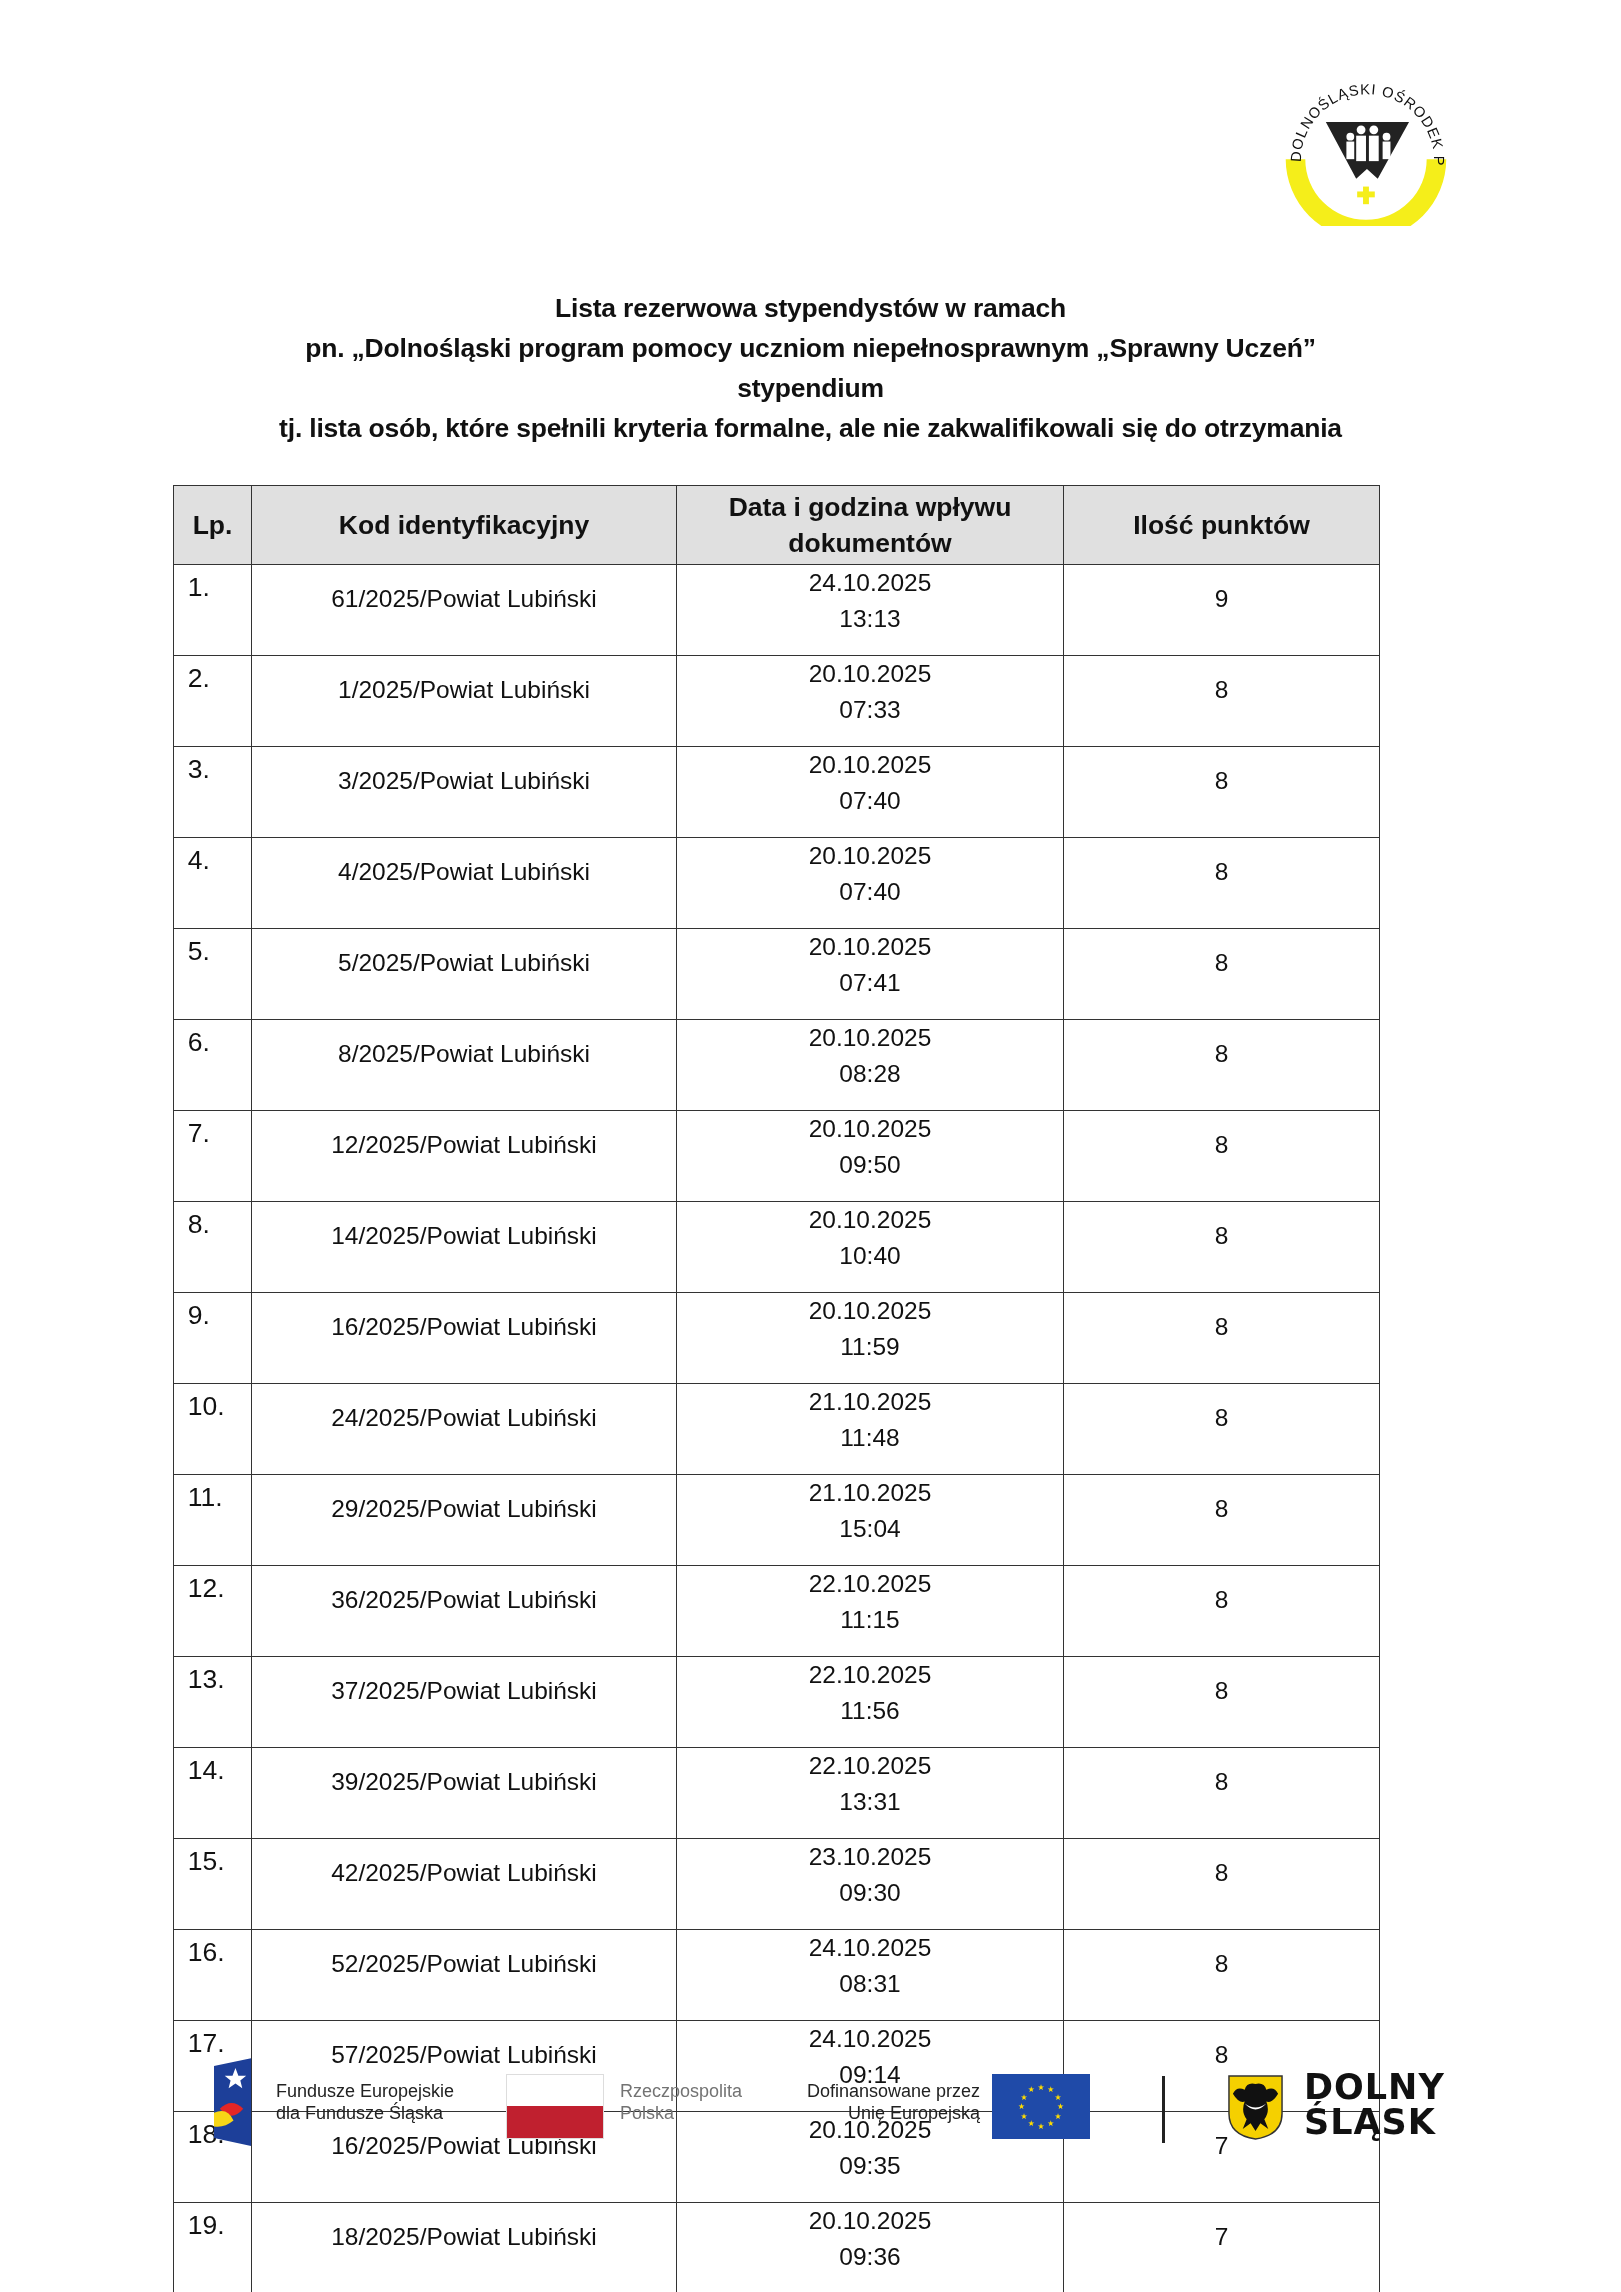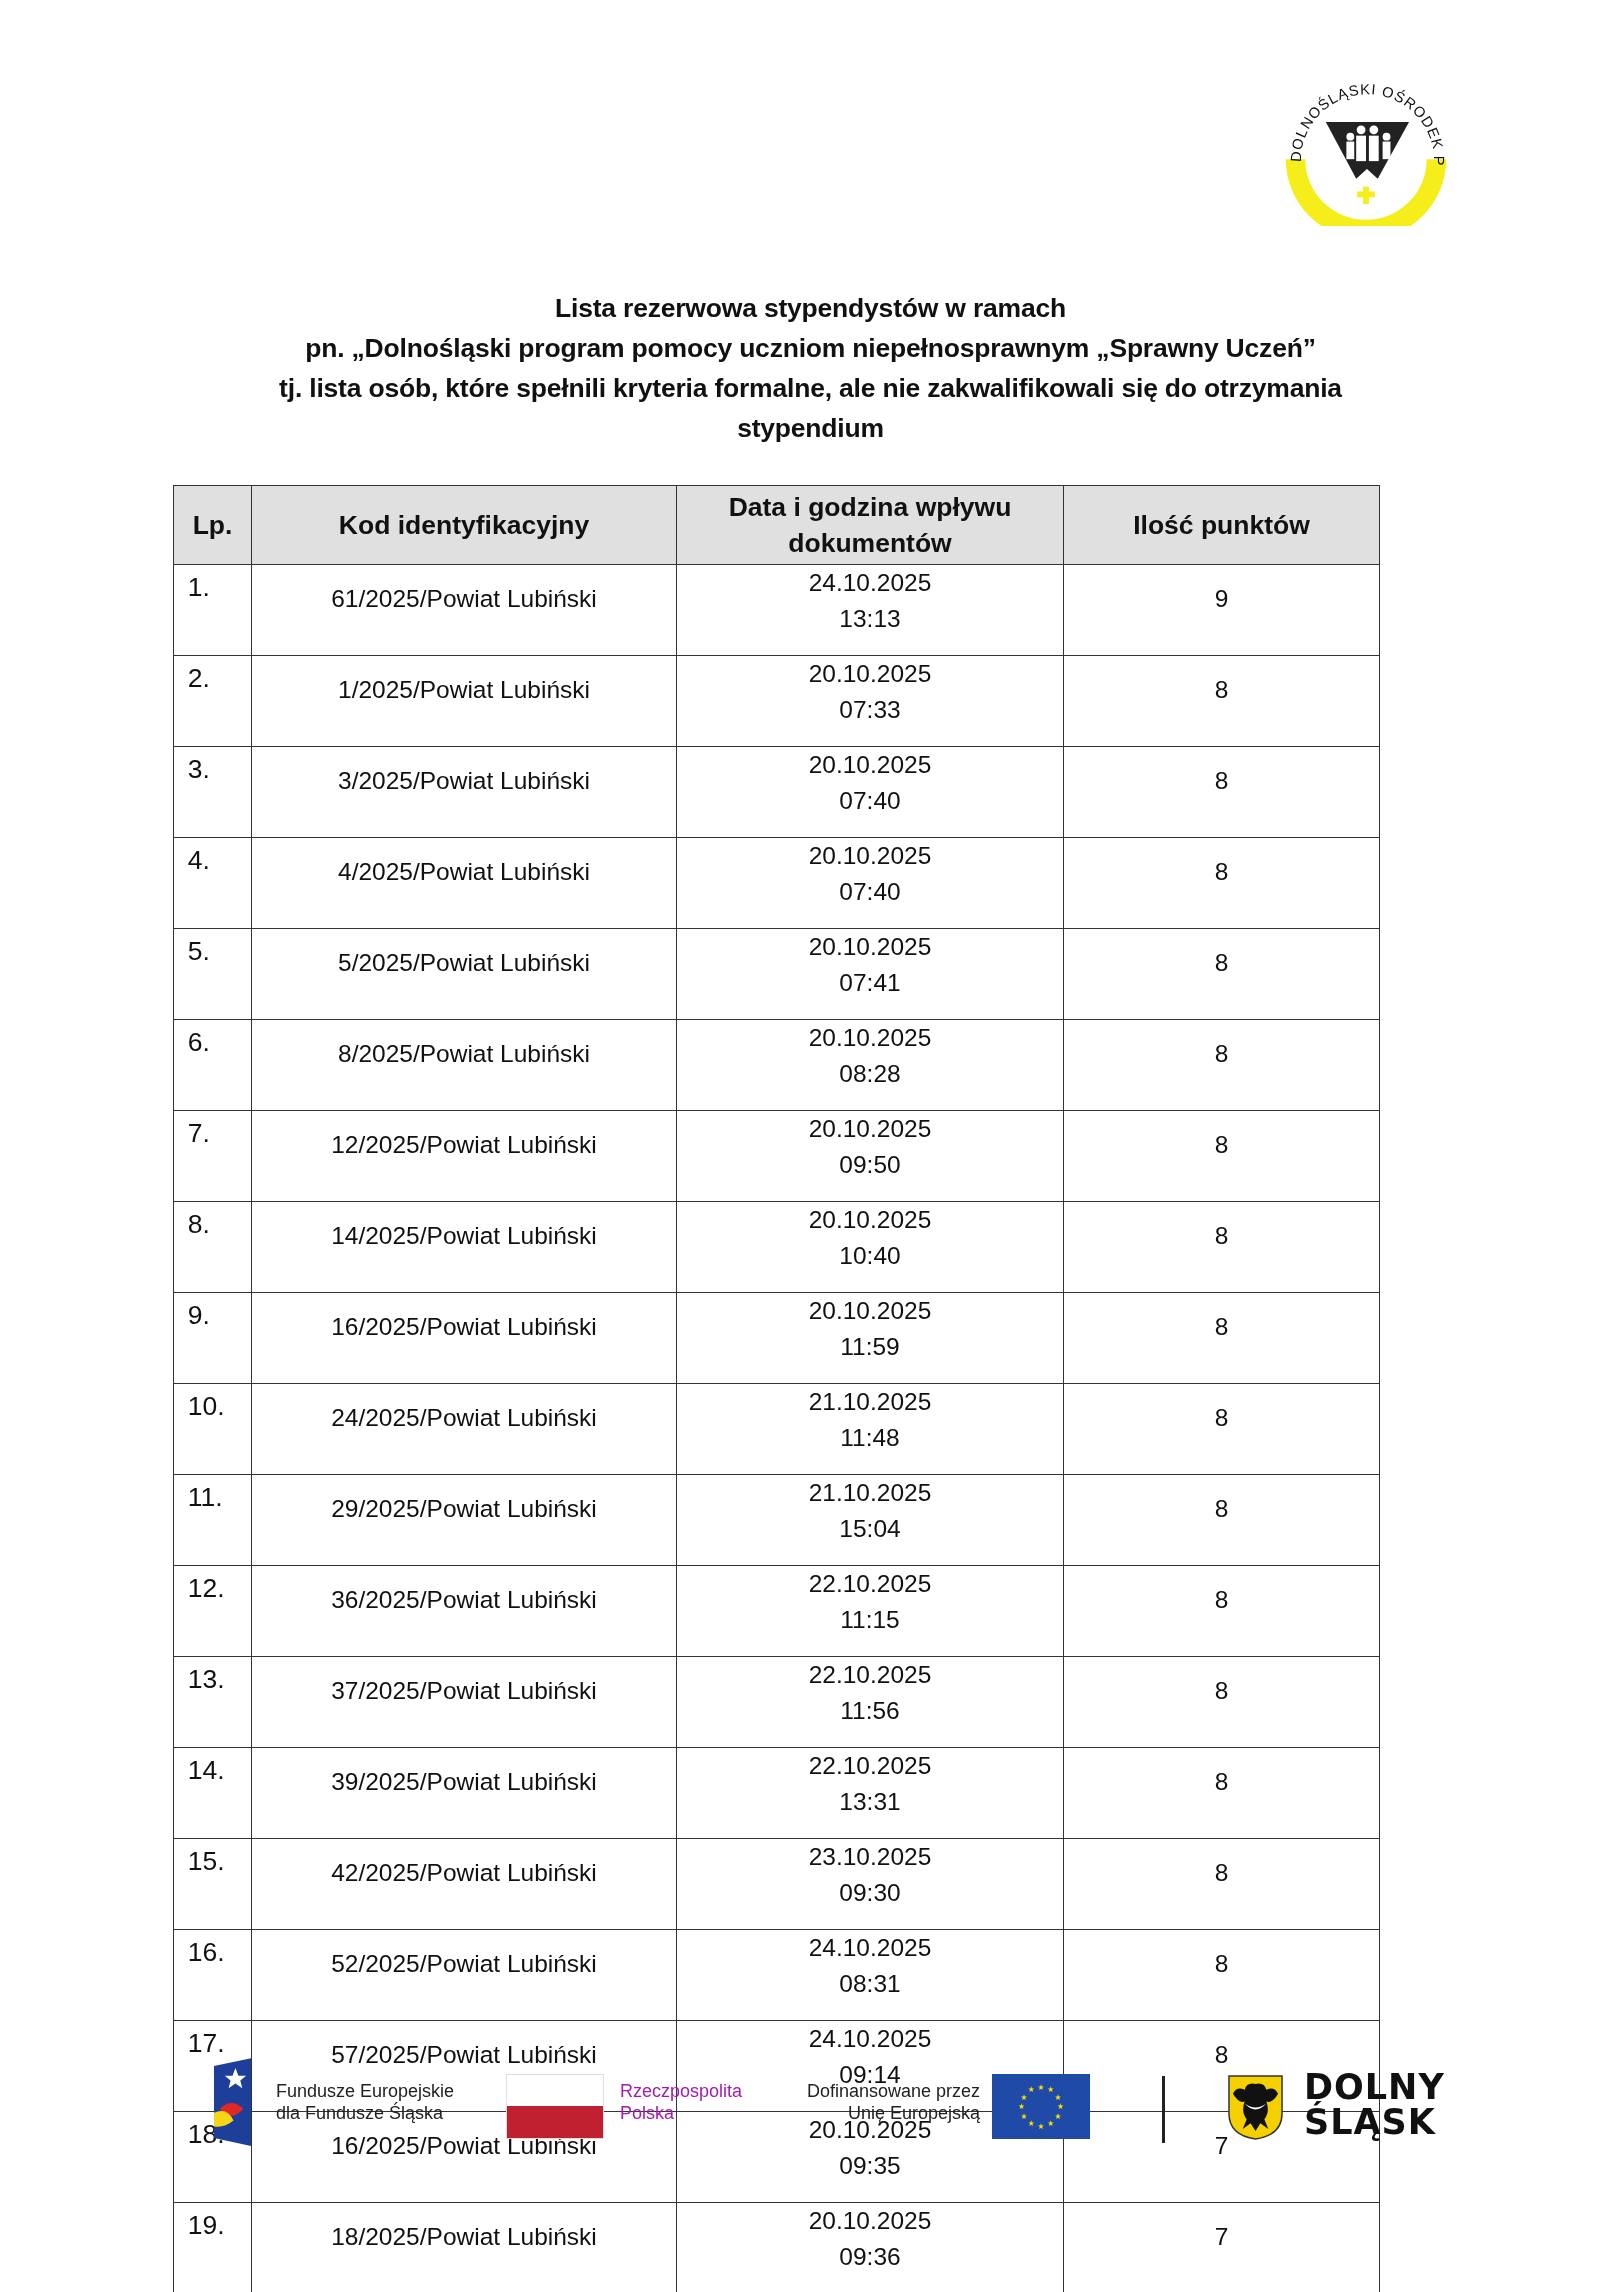--- a/index.html
+++ b/index.html
@@ -26,21 +26,21 @@
   col.c1 { width: 78px; } col.c2 { width: 425px; } col.c3 { width: 387px; } col.c4 { width: 316px; }
 
   
   .footer { position: absolute; top: 2054px; left: 0; width: 1621px; height: 108px; }
   .fe-logo { position: absolute; left: 214px; top: 3.9px; width: 39px; height: 88px; }
   .fe-text { position: absolute; left: 276px; top: 25.5px; font-size: 18px; line-height: 22.5px; color: #222; }
   .pl-flag { position: absolute; left: 506px; top: 19.6px; width: 98px; height: 65px;
              border: 1px solid #ddd; box-sizing: border-box; }
   .pl-flag .white { height: 50%; background: #fff; }
   .pl-flag .red { height: 50%; background: #c0202f; }
-  .pl-text { position: absolute; left: 620px; top: 25.5px; font-size: 18px; line-height: 22.5px; color: #a21caf; }
+  .pl-text { position: absolute; left: 620px; top: 25.5px; font-size: 18px; line-height: 22.5px; color: #737373; }
   .eu-text { position: absolute; left: 784px; top: 25.5px; width: 196px; text-align: right;
              font-size: 18px; line-height: 22.5px; color: #222; }
   .eu-flag { position: absolute; left: 992px; top: 19.6px; width: 98px; height: 65px; background: #1f4aa8; }
   .divider { position: absolute; left: 1162px; top: 21.6px; width: 2.9px; height: 67px; background: #222; }
   .ds-crest { position: absolute; left: 1227px; top: 19.6px; width: 57px; height: 67px; }
   .ds-text { position: absolute; left: 1304px; top: 15.7px; font-weight: bold; font-size: 35px;
              line-height: 35px; letter-spacing: 1px; color: #111; font-family: "DejaVu Sans", sans-serif; }
 </style>
 </head>
 <body>
@@ -65,22 +65,22 @@
     <circle cx="117" cy="77" r="4"></circle>
       <rect x="113" y="82" width="8" height="18"></rect>
   </g>
   <rect x="93" y="128" width="6" height="18" fill="#f5ee1a"></rect>
   <rect x="87" y="133" width="18" height="6" fill="#f5ee1a"></rect>
 </svg>
 
 <div class="title">
   <div>Lista rezerwowa stypendystów w ramach</div>
   <div>pn. „Dolnośląski program pomocy uczniom niepełnosprawnym „Sprawny Uczeń”</div>
+  <div>stypendium</div>
   <div>tj. lista osób, które spełnili kryteria formalne, ale nie zakwalifikowali się do otrzymania</div>
-  <div>stypendium</div>
 </div>
 
 <table class="list">
   <colgroup>
       <col class="c1">
       <col class="c2">
       <col class="c3">
       <col class="c4">
     </colgroup>
   <thead>

